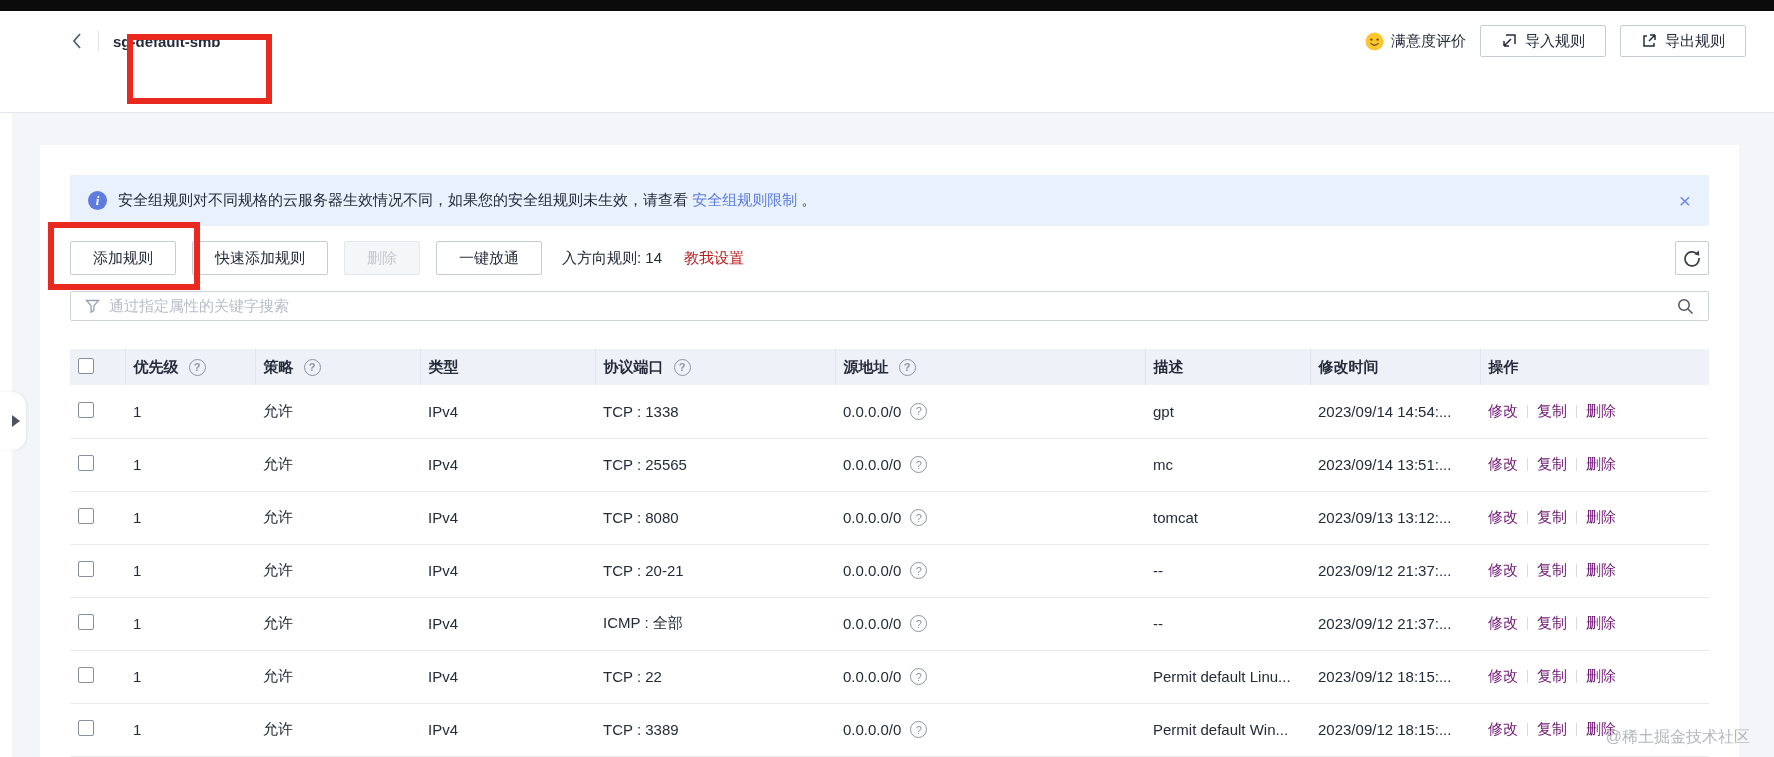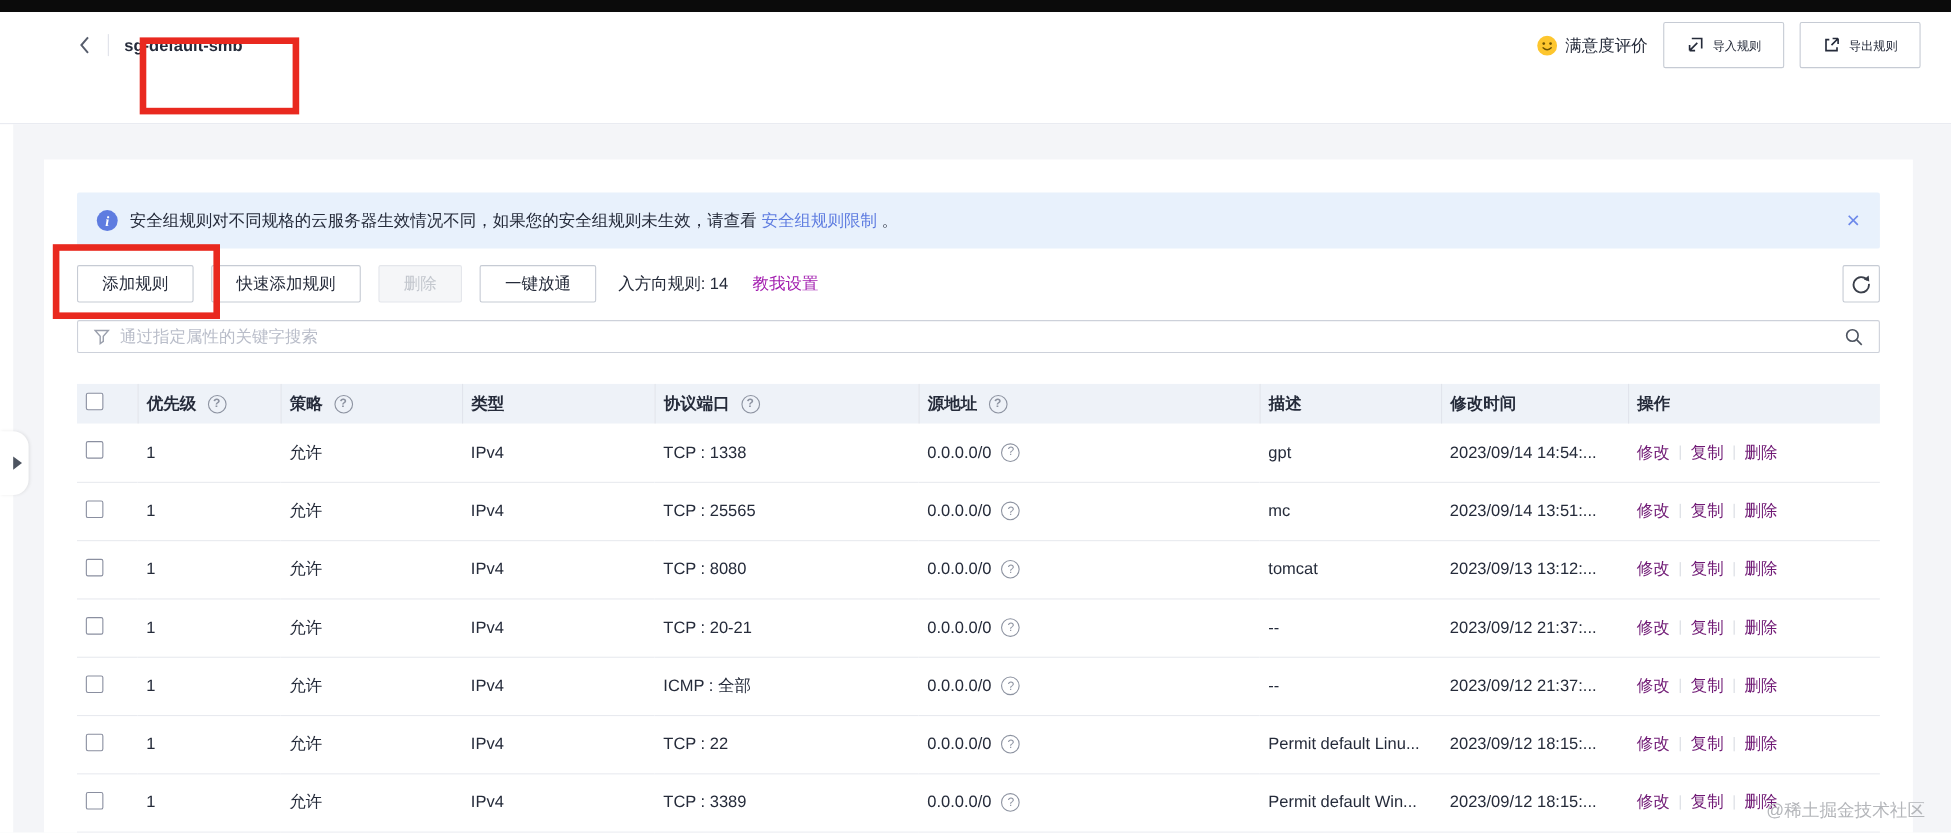--- a/index.html
+++ b/index.html
@@ -11,22 +11,22 @@
   .topbar { height:11px; background:#0b0b0b; width:100%; }
 
   
   .page-header { background:#fff; height:102px; border-bottom:1px solid #e4e7ee; position:relative; }
   .title-row { display:flex; align-items:center; height:50px; padding:10px 28px 0 66px; }
   .back-btn { width:22px; height:22px; display:flex; align-items:center; justify-content:center; cursor:pointer; }
   .title-divider { width:1px; height:20px; background:#dfe2e9; margin:0 14px 0 10px; }
   .page-title { font-size:15px; font-weight:bold; color:#252b3a; }
   .header-right { margin-left:auto; display:flex; align-items:center; gap:14px; }
   .satisfaction { display:flex; align-items:center; gap:7px; cursor:pointer; font-size:15px; color:#252b3a; }
-  .hdr-btn { height:42px; padding:0 20px; background:#fff; border:1px solid #c6cbd4; border-radius:2px;
-             font-size:11px; color:#252b3a; display:flex; align-items:center; gap:8px; cursor:pointer; }
+  .hdr-btn { height:32px; padding:0 20px; background:#fff; border:1px solid #c6cbd4; border-radius:2px;
+             font-size:15px; color:#252b3a; display:flex; align-items:center; gap:8px; cursor:pointer; }
   .tabs { display:flex; padding-left:36px; gap:46px; position:absolute; bottom:0; left:0; }
   .tab { font-size:17px; color:#252b3a; padding-bottom:14px; position:relative; cursor:pointer; }
   .tab.active { color:#5e7ce0; }
   .tab.active::after { content:""; position:absolute; left:0; right:0; bottom:0; height:4px; background:#5e7ce0; border-radius:2px; }
 
   
   .workspace { background:#f4f5f8; height:644px; position:relative; }
   .left-rail { position:absolute; left:0; top:0; bottom:0; width:12px; background:#fff; }
   .rail-expander { position:absolute; left:0; top:279px; width:26px; height:58px; background:#fff;
                    border-radius:0 14px 14px 0; box-shadow:1px 0 3px rgba(0,0,0,.08);
@@ -45,21 +45,21 @@
   .banner-text { margin-left:11px; color:#252b3a; }
   .banner a { color:#5e7ce0; text-decoration:none; cursor:pointer; }
   .banner-close { margin-left:auto; color:#6d89ea; font-size:21px; line-height:1; cursor:pointer; }
 
   
   .toolbar { margin-top:15px; display:flex; align-items:center; }
   .btn { height:34px; padding:0 22px; background:#fff; border:1px solid #c6cbd4; border-radius:2px;
          font-size:15px; color:#252b3a; cursor:pointer; margin-right:16px; white-space:nowrap; }
   .btn.disabled { background:#f5f6f8; border-color:#e4e6eb; color:#c3c7ce; cursor:default; }
   .count-label { margin-left:4px; color:#252b3a; }
-  .teach-link { margin-left:22px; color:#a21caf; text-decoration:none; cursor:pointer; }
+  .teach-link { margin-left:22px; color:#b91c1c; text-decoration:none; cursor:pointer; }
   .refresh-btn { margin-left:auto; width:34px; height:34px; border:1px solid #c6cbd4; border-radius:2px;
                  background:#fff; display:flex; align-items:center; justify-content:center; cursor:pointer; }
 
   
   .searchbar { margin-top:16px; height:30px; border:1px solid #cdd1da; border-radius:2px;
                display:flex; align-items:center; padding:0 14px; background:#fff; }
   .search-placeholder { margin-left:9px; color:#b9bdc9; font-size:15px; flex:1; }
 
   
   table { margin-top:28px; width:100%; border-collapse:collapse; table-layout:fixed; }

